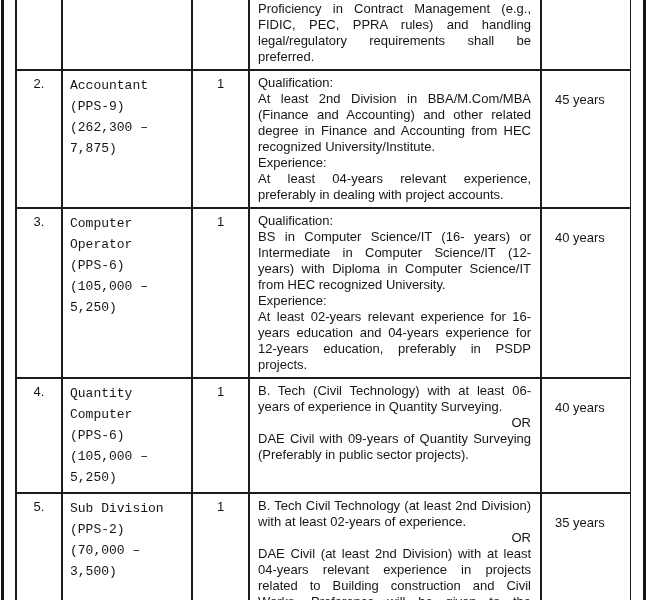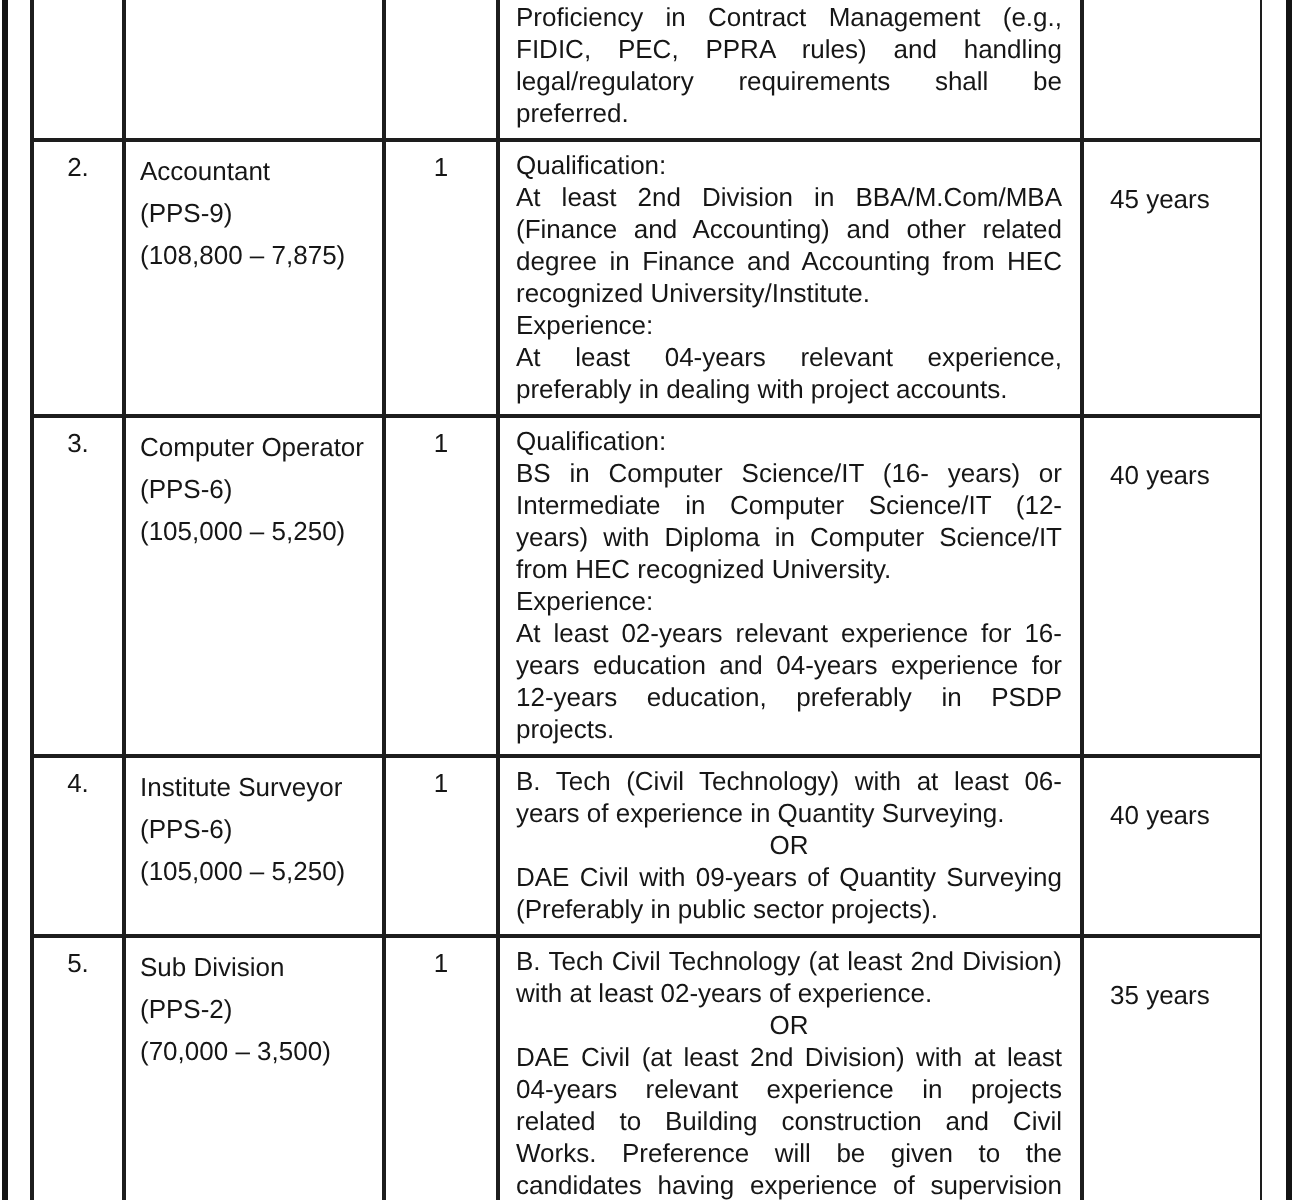--- a/index.html
+++ b/index.html
@@ -44,28 +44,28 @@
   td {
     border: 2px solid #1d1d1d;
     vertical-align: top;
     font-size: 13px;
     line-height: 16px;
   }
   tr.first td { border-top: none; margin-left: 38px; }
 
   td.sr    { text-align: center; padding-top: 5px; }
   td.posts { text-align: center; padding-top: 5px; }
-  td.pos   { padding: 4px 4px 4px 7px; line-height: 21px; }
+  td.pos   { padding: 4px 4px 4px 7px; line-height: 21px; font-family: Liberation Mono, monospace; }
   td.age   { padding: 21px 4px 0 13px; white-space: nowrap; }
   td.details { padding: 4px 9px 4px 8px; }
   tr.first td.details { padding-top: 1px; }
 
   td.details p.just  { text-align: justify; }
   td.details .d-label { font-weight: normal; }
-  td.details .d-or    { text-align: center; }
+  td.details .d-or    { text-align: right; }
 
   tr.r1 { height: 70px; }
   tr.r2 { height: 131px; }
   tr.r3 { height: 167px; }
   tr.r4 { height: 89px; }
   tr.r5 { height: 180px; }
 </style>
 </head>
 <body>
 
@@ -92,21 +92,21 @@
             <p class="just">Proficiency in Contract Management (e.g., FIDIC, PEC, PPRA rules) and handling legal/regulatory requirements shall be preferred.</p>
           </td>
           <td class="age"></td>
         </tr>
 
         <tr class="r2">
           <td class="sr">2.</td>
           <td class="pos">
             <div>Accountant</div>
             <div>(PPS-9)</div>
-            <div>(108,800 – 7,875)</div>
+            <div>(262,300 – 7,875)</div>
           </td>
           <td class="posts">1</td>
           <td class="details">
             <div class="d-label">Qualification:</div>
             <p class="just">At least 2nd Division in BBA/M.Com/MBA (Finance and Accounting) and other related degree in Finance and Accounting from HEC recognized University/Institute.</p>
             <div class="d-label">Experience:</div>
             <p class="just">At least 04-years relevant experience, preferably in dealing with project accounts.</p>
           </td>
           <td class="age">45 years</td>
         </tr>
@@ -124,21 +124,21 @@
             <p class="just">BS in Computer Science/IT (16- years) or Intermediate in Computer Science/IT (12-years) with Diploma in Computer Science/IT from HEC recognized University.</p>
             <div class="d-label">Experience:</div>
             <p class="just">At least 02-years relevant experience for 16-years education and 04-years experience for 12-years education, preferably in PSDP projects.</p>
           </td>
           <td class="age">40 years</td>
         </tr>
 
         <tr class="r4">
           <td class="sr">4.</td>
           <td class="pos">
-            <div>Institute Surveyor</div>
+            <div>Quantity Computer</div>
             <div>(PPS-6)</div>
             <div>(105,000 – 5,250)</div>
           </td>
           <td class="posts">1</td>
           <td class="details">
             <p class="just">B. Tech (Civil Technology) with at least 06-years of experience in Quantity Surveying.</p>
             <div class="d-or">OR</div>
             <p class="just">DAE Civil with 09-years of Quantity Surveying (Preferably in public sector projects).</p>
           </td>
           <td class="age">40 years</td>

